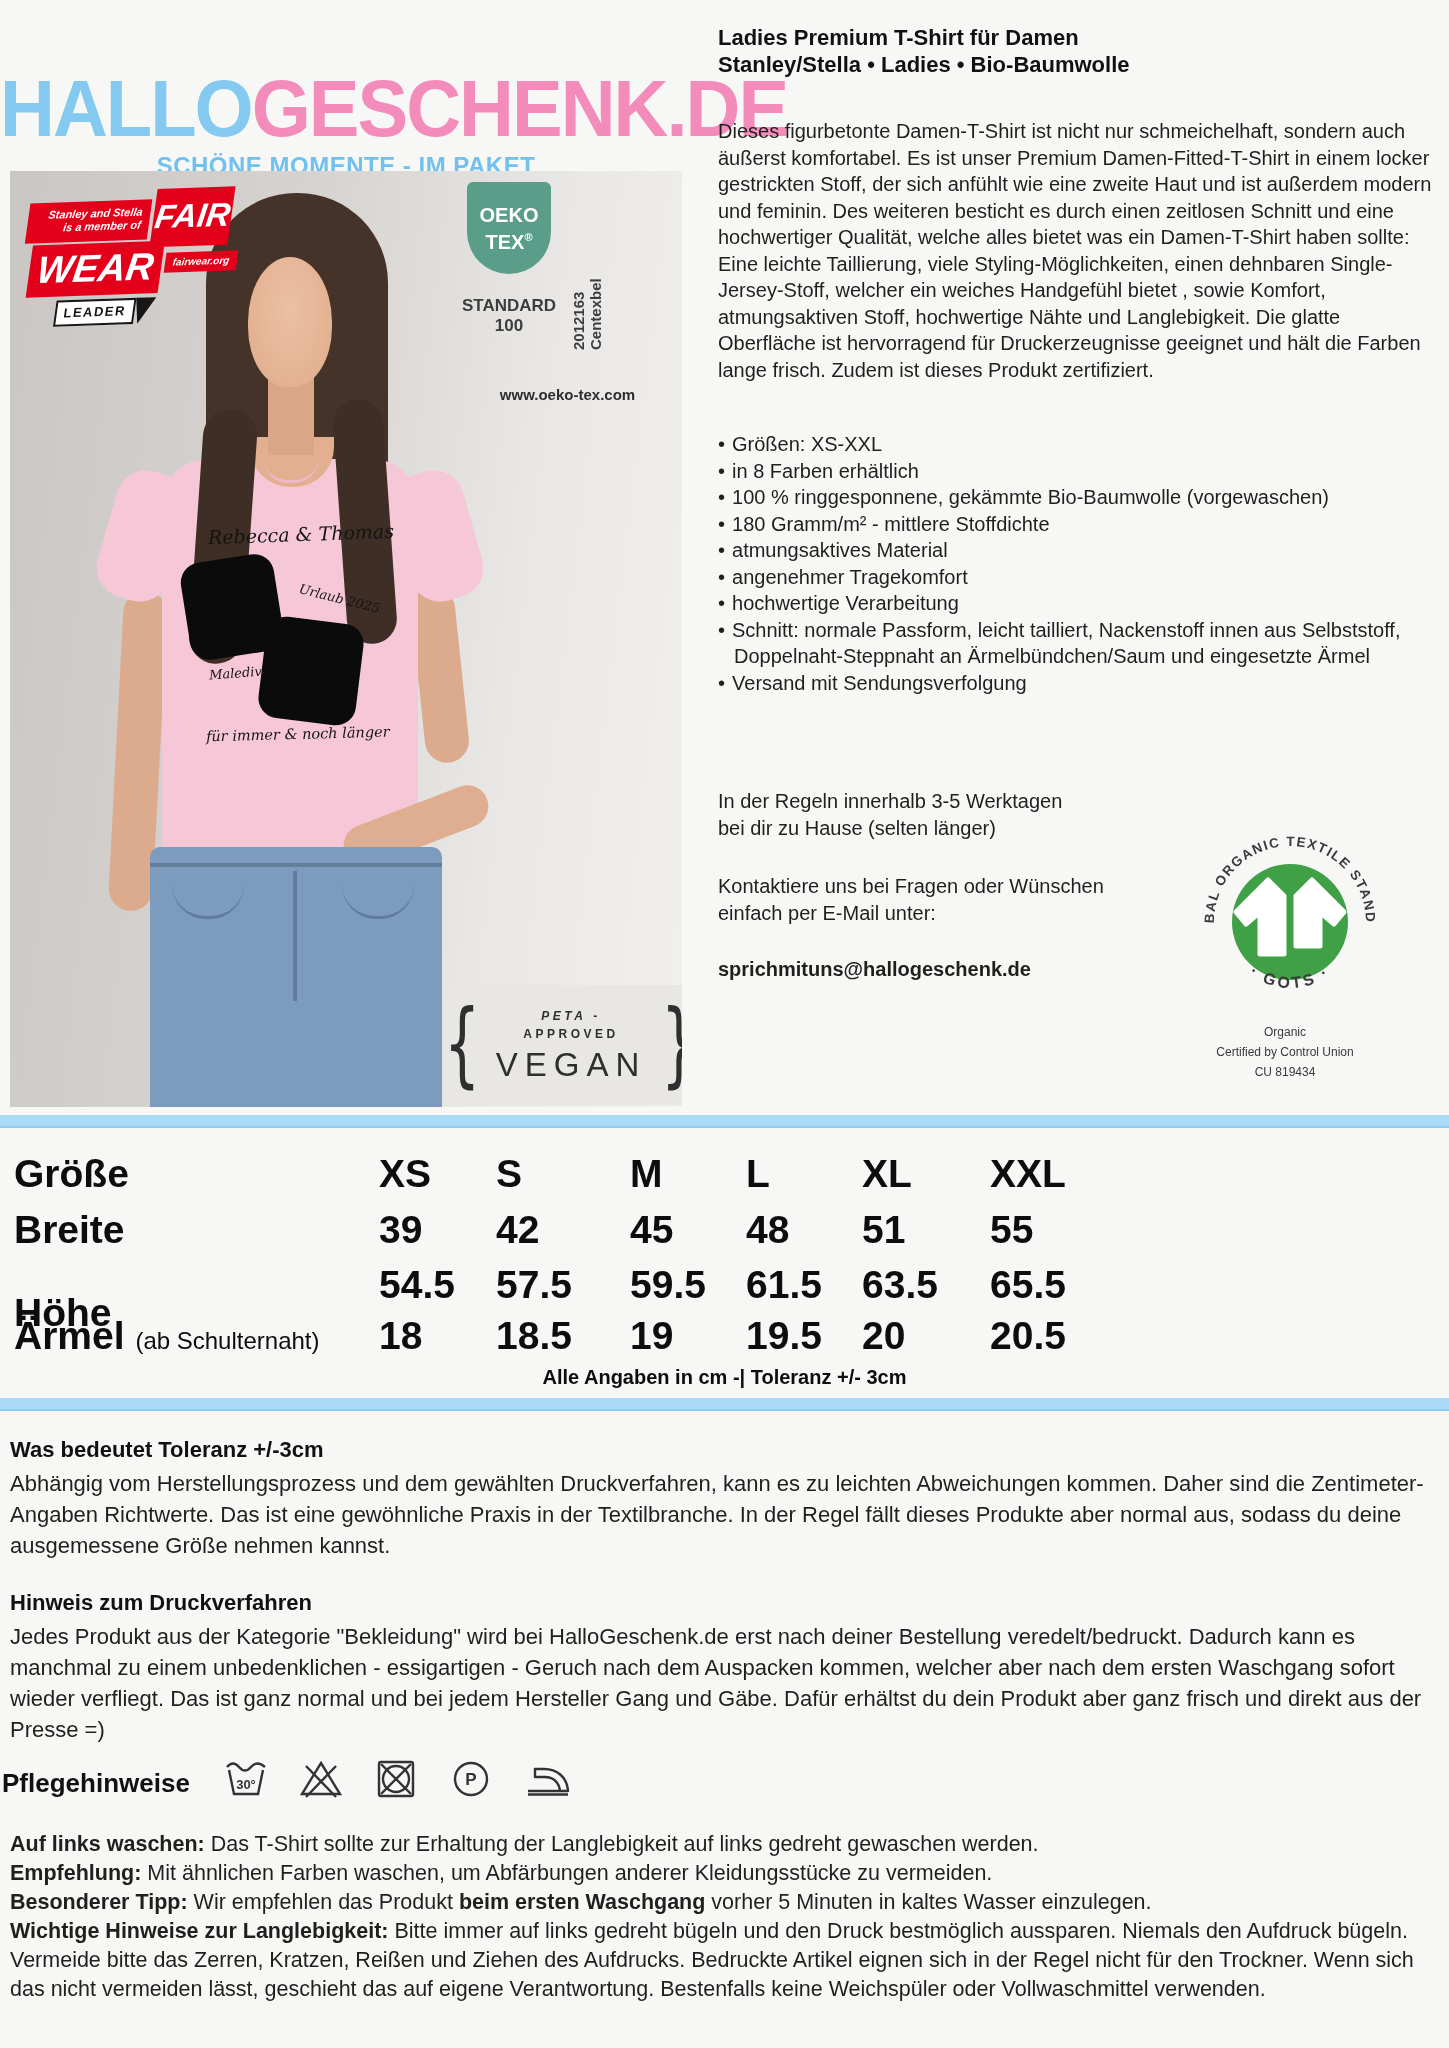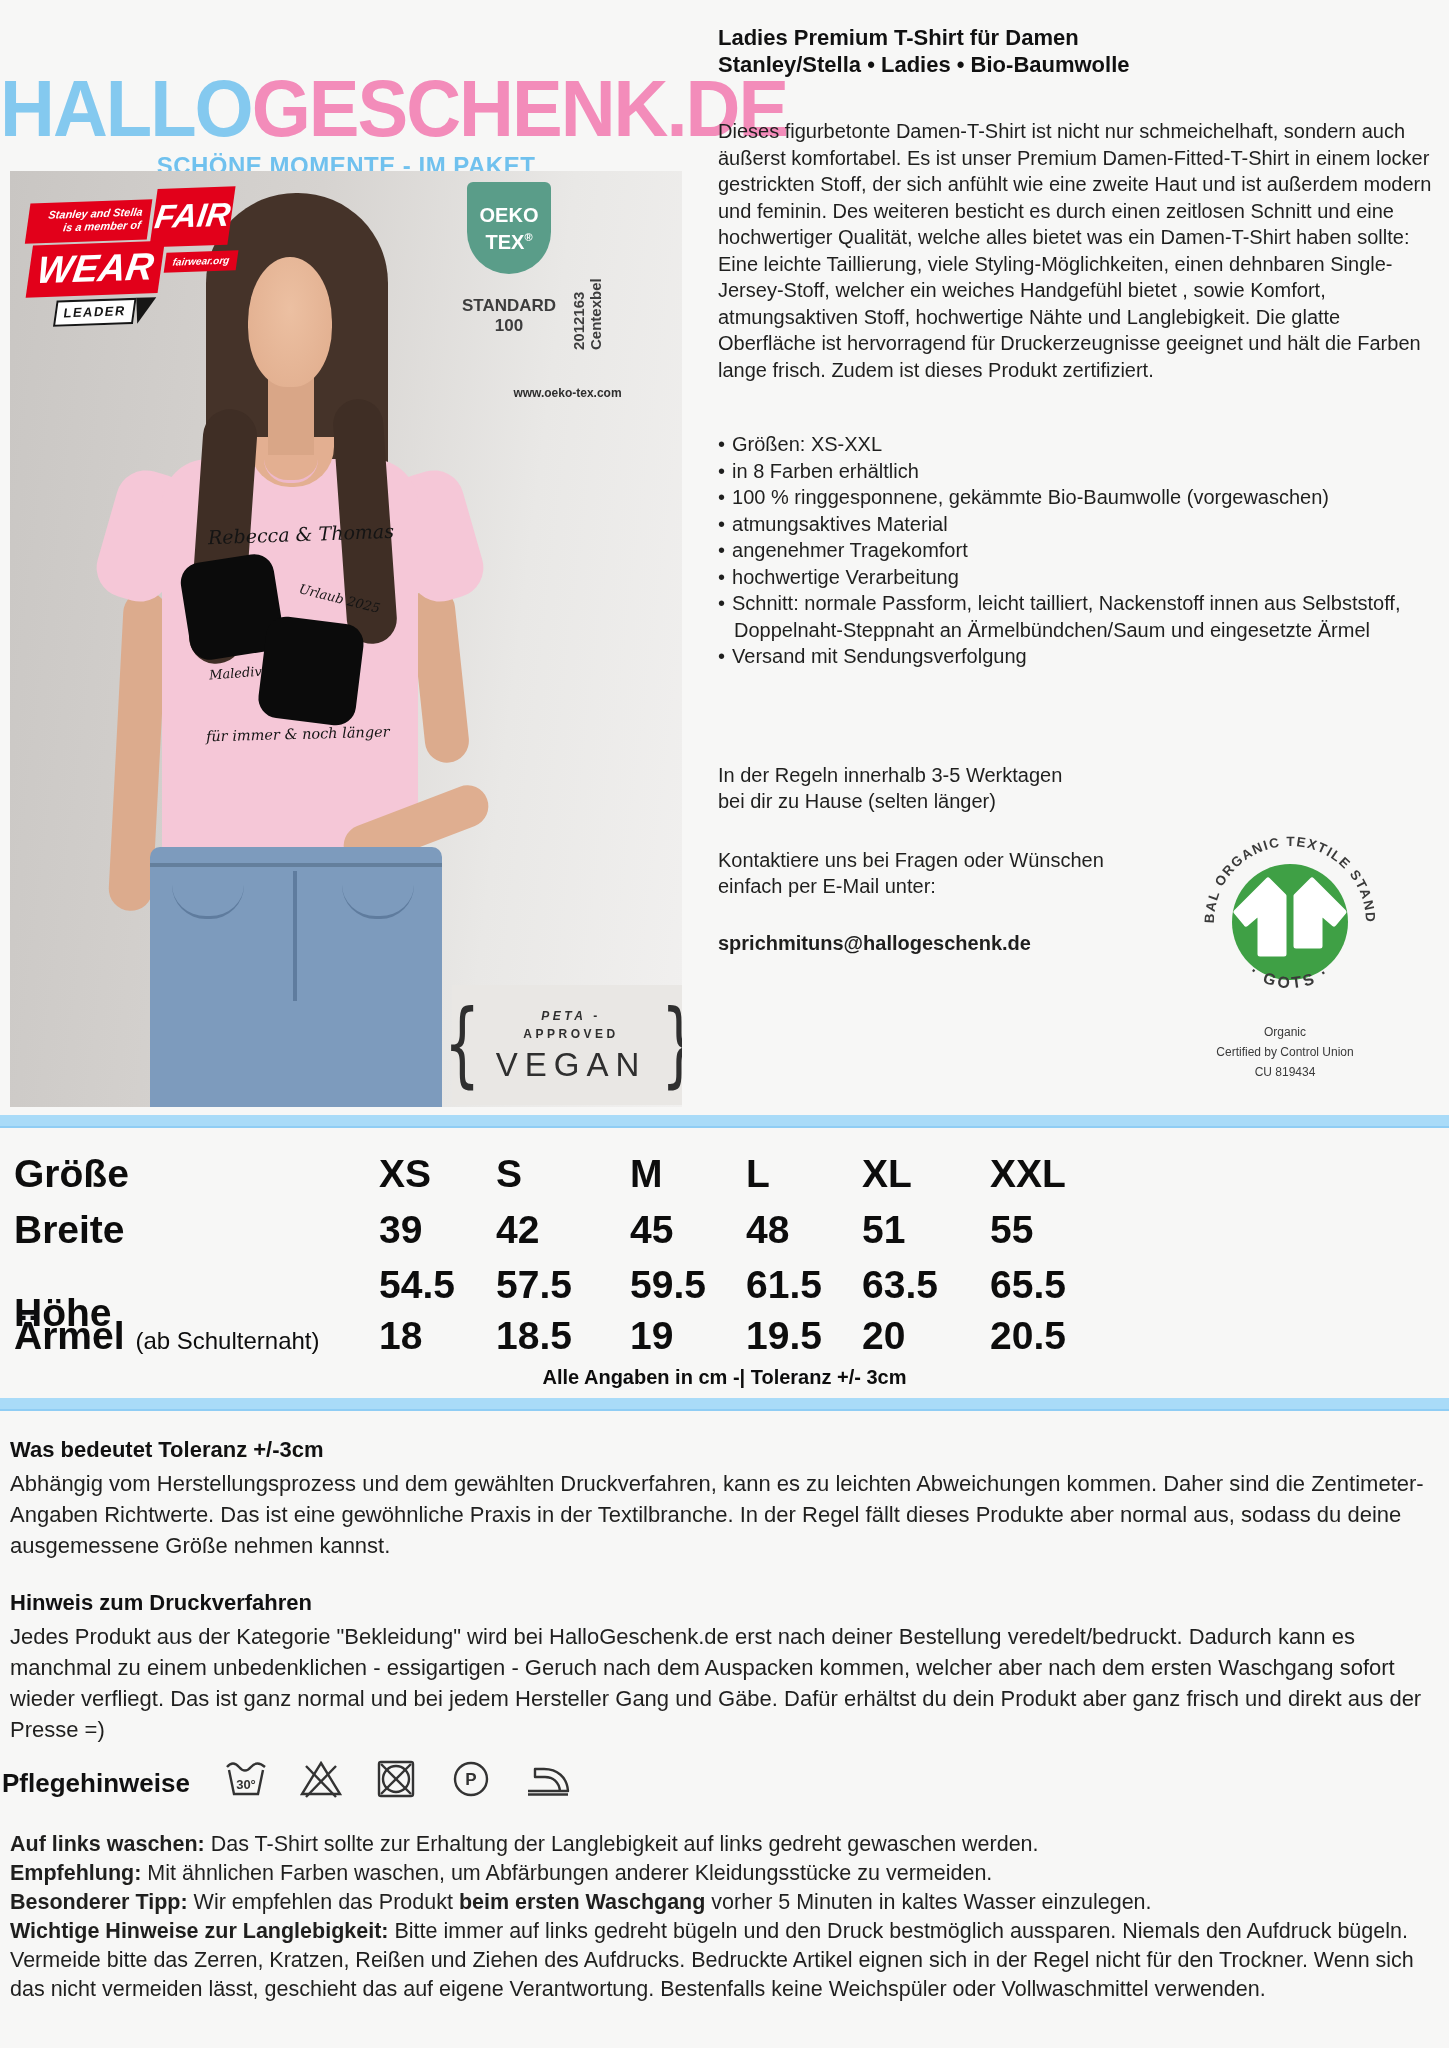--- a/index.html
+++ b/index.html
@@ -82,21 +82,21 @@
   .oekotex { left:440px; top:7px; width:235px; height:230px; z-index:9; color:#3d3d3d; }
   .ot-shield { position:absolute; left:17px; top:4px; width:84px; height:92px; background:#5a9d89;
                border-radius:6px 6px 42px 42px; color:#fff; font-weight:bold; font-size:20px;
                line-height:22px; text-align:center; padding-top:22px; }
   .ot-sup { font-size:11px; vertical-align:super; }
   .ot-std { position:absolute; left:0; top:118px; width:118px; text-align:center;
             font-weight:bold; font-size:17px; line-height:20px; }
   .ot-cert { position:absolute; left:120px; top:172px; transform:rotate(-90deg);
              transform-origin:left top; font-weight:bold; font-size:15px; line-height:17px; white-space:nowrap; }
   .ot-url { position:absolute; left:0; top:208px; width:235px; text-align:center;
-            font-weight:bold; font-size:12px; color:#2e2e2e; }
+            font-weight:bold; font-size:15px; color:#2e2e2e; }
 
   
   .vegan { left:442px; top:814px; width:238px; height:120px; background:#e9e7e4; z-index:9;
            color:#2f2f2f; display:flex; align-items:center; justify-content:center; }
   .vg-brace { font-family:"DejaVu Sans", sans-serif; font-size:92px; font-weight:400;
               transform:scaleX(.62); line-height:92px; }
   .vg-mid { text-align:center; margin:0 4px; }
   .vg-approved { font-size:12px; font-weight:bold; letter-spacing:3.5px; }
   .vg-peta { font-style:italic; }
   .vg-vegan { font-size:33px; letter-spacing:7px; margin-top:4px; }
@@ -212,20 +212,21 @@
   </div>
 
   <div class="abs rightcol">
     <div class="p-title">Ladies Premium T-Shirt für Damen</div>
     <div class="p-subtitle">Stanley/Stella • Ladies • Bio-Baumwolle</div>
     <div class="desc">Dieses figurbetonte Damen-T-Shirt ist nicht nur schmeichelhaft, sondern auch äußerst komfortabel. Es ist unser Premium Damen-Fitted-T-Shirt in einem locker gestrickten Stoff, der sich anfühlt wie eine zweite Haut und ist außerdem modern und feminin. Des weiteren besticht es durch einen zeitlosen Schnitt und eine hochwertiger Qualität, welche alles bietet was ein Damen-T-Shirt haben sollte: Eine leichte Taillierung, viele Styling-Möglichkeiten, einen dehnbaren Single-Jersey-Stoff, welcher ein weiches Handgefühl bietet , sowie Komfort, atmungsaktiven Stoff, hochwertige Nähte und Langlebigkeit. Die glatte Oberfläche ist hervorragend für Druckerzeugnisse geeignet und hält die Farben lange frisch. Zudem ist dieses Produkt zertifiziert.</div>
     <ul class="blist">
       <li>Größen: XS-XXL</li>
       <li>in 8 Farben erhältlich</li>
       <li>100 % ringgesponnene, gekämmte Bio-Baumwolle (vorgewaschen)</li>
+      <li>180 Gramm/m² - mittlere Stoffdichte</li>
       <li>atmungsaktives Material</li>
       <li>angenehmer Tragekomfort</li>
       <li>hochwertige Verarbeitung</li>
       <li>Schnitt: normale Passform, leicht tailliert, Nackenstoff innen aus Selbststoff, Doppelnaht-Steppnaht an Ärmelbündchen/Saum und eingesetzte Ärmel</li>
       <li>Versand mit Sendungsverfolgung</li>
     </ul>
     <div class="delivery">
       <span>In der Regeln innerhalb 3-5 Werktagen</span><br>
       <span>bei dir zu Hause (selten länger)</span>
     </div>

